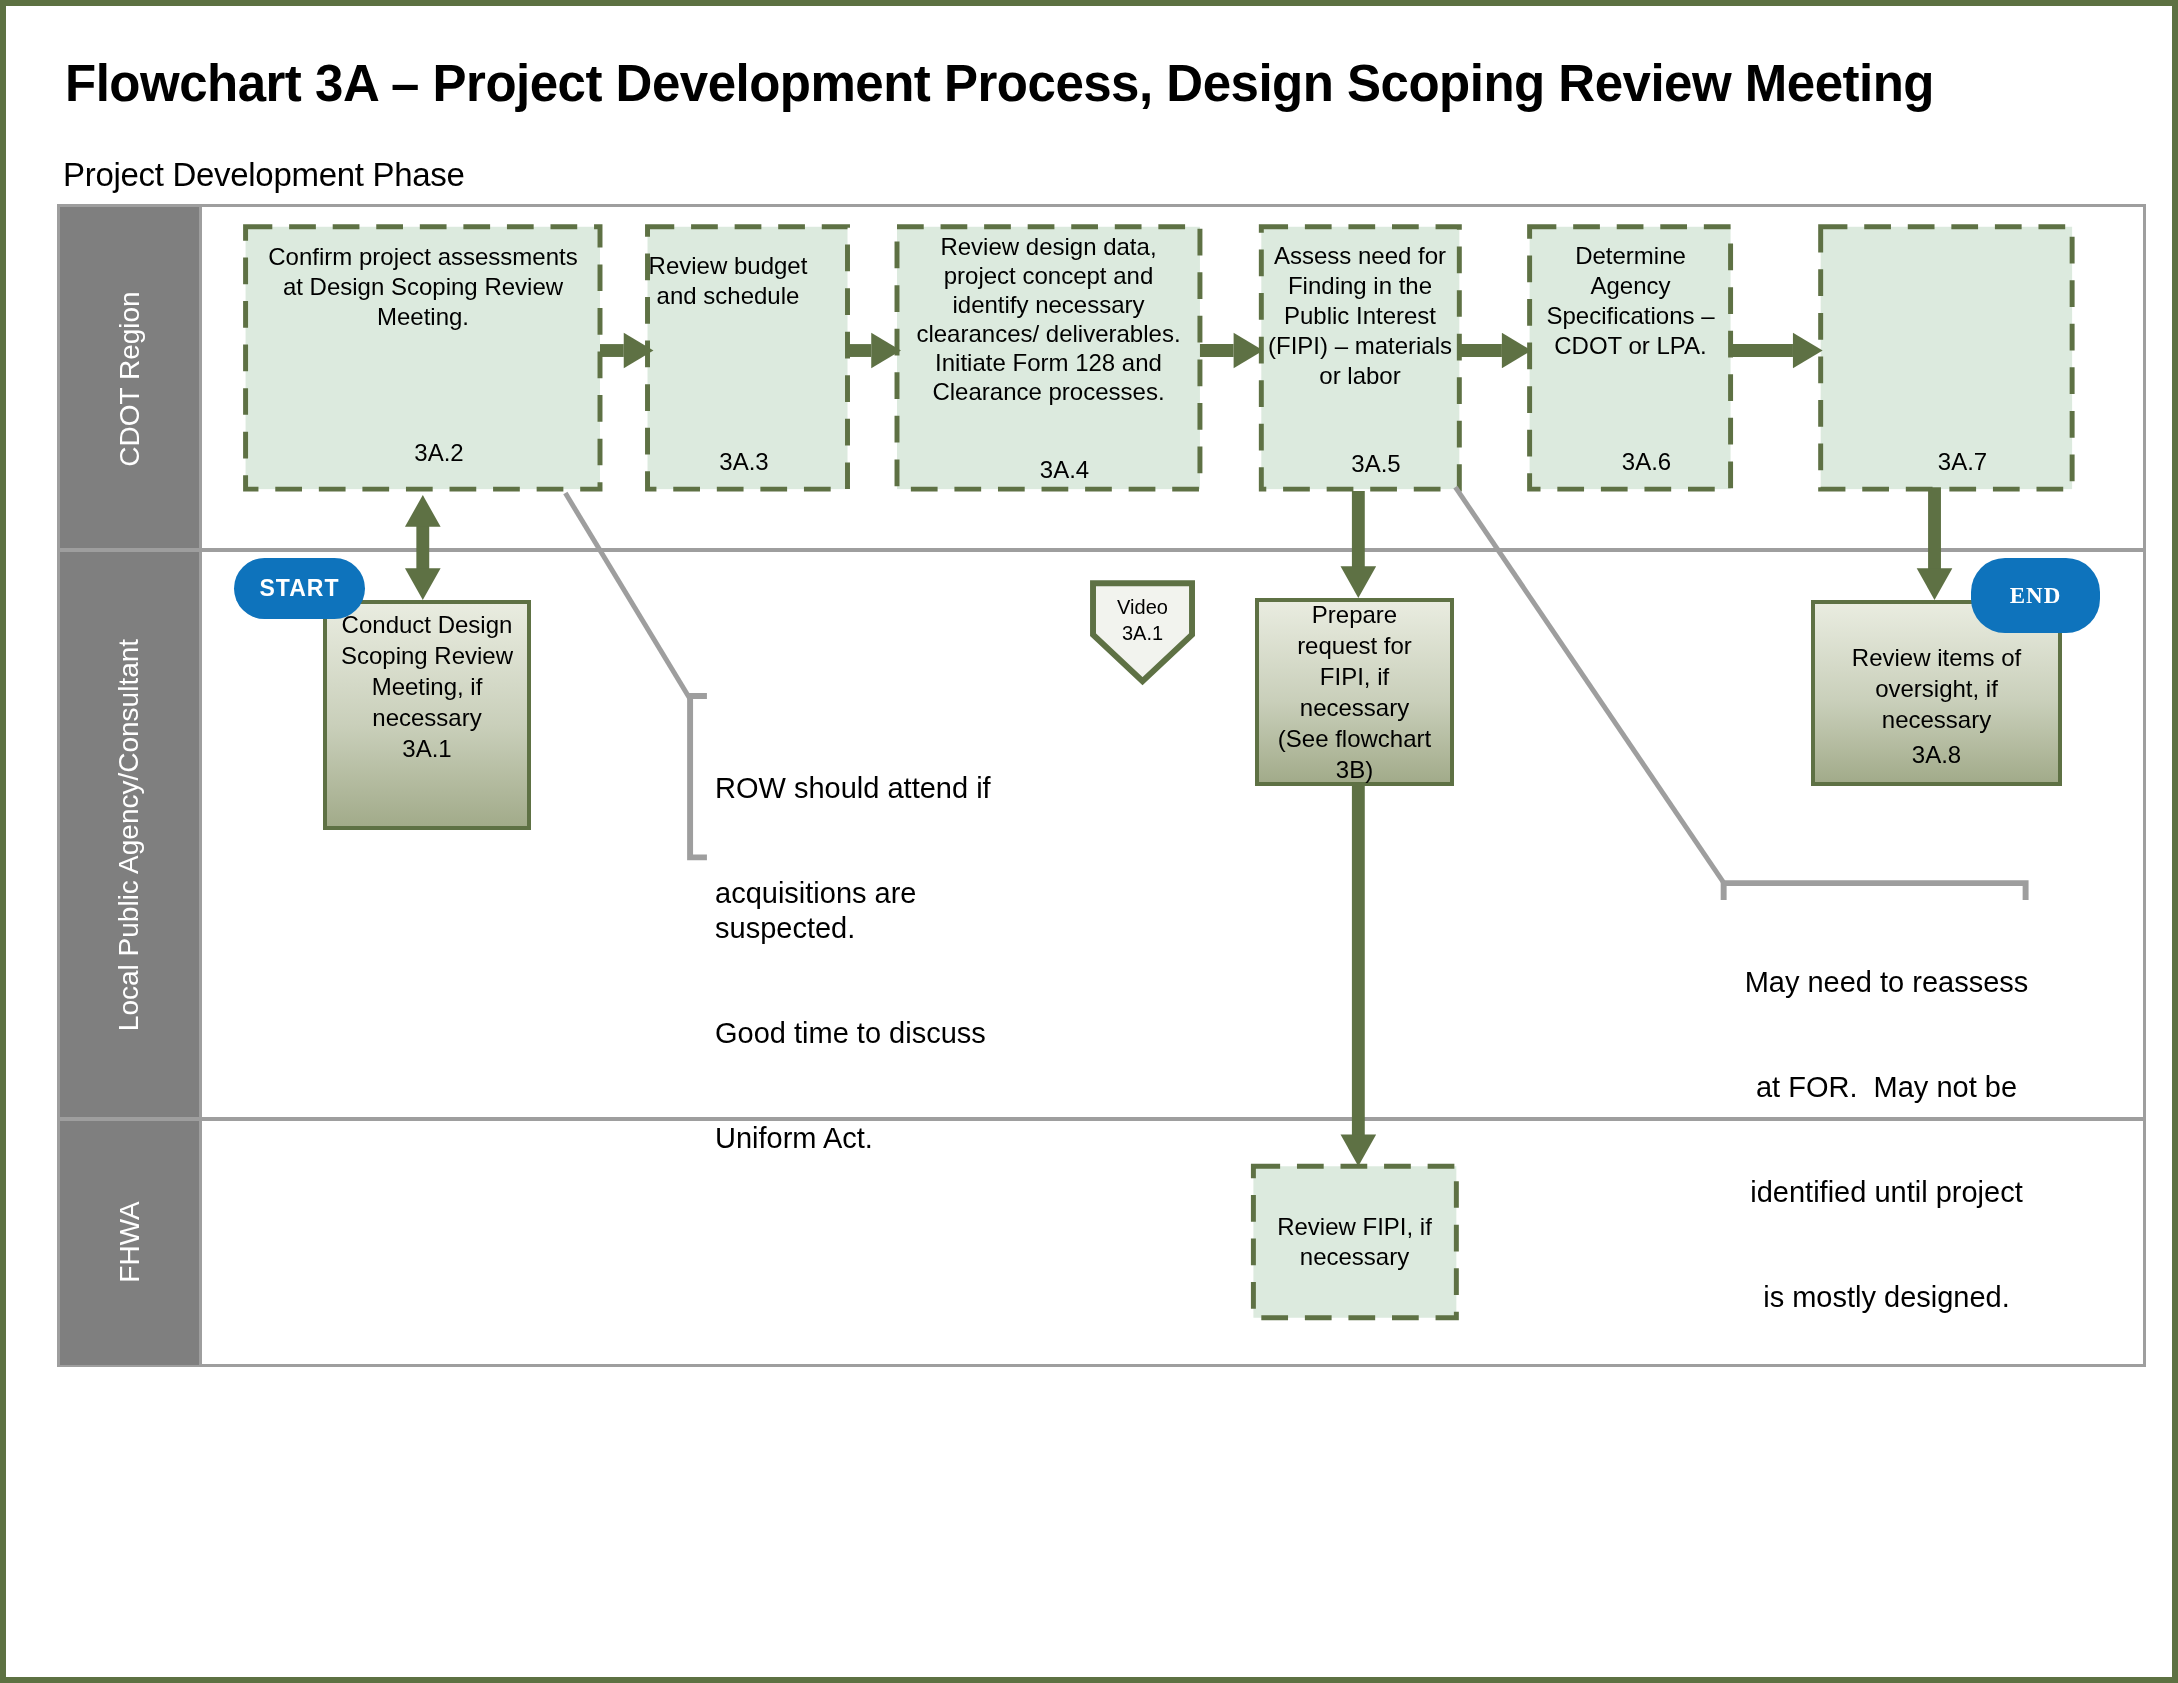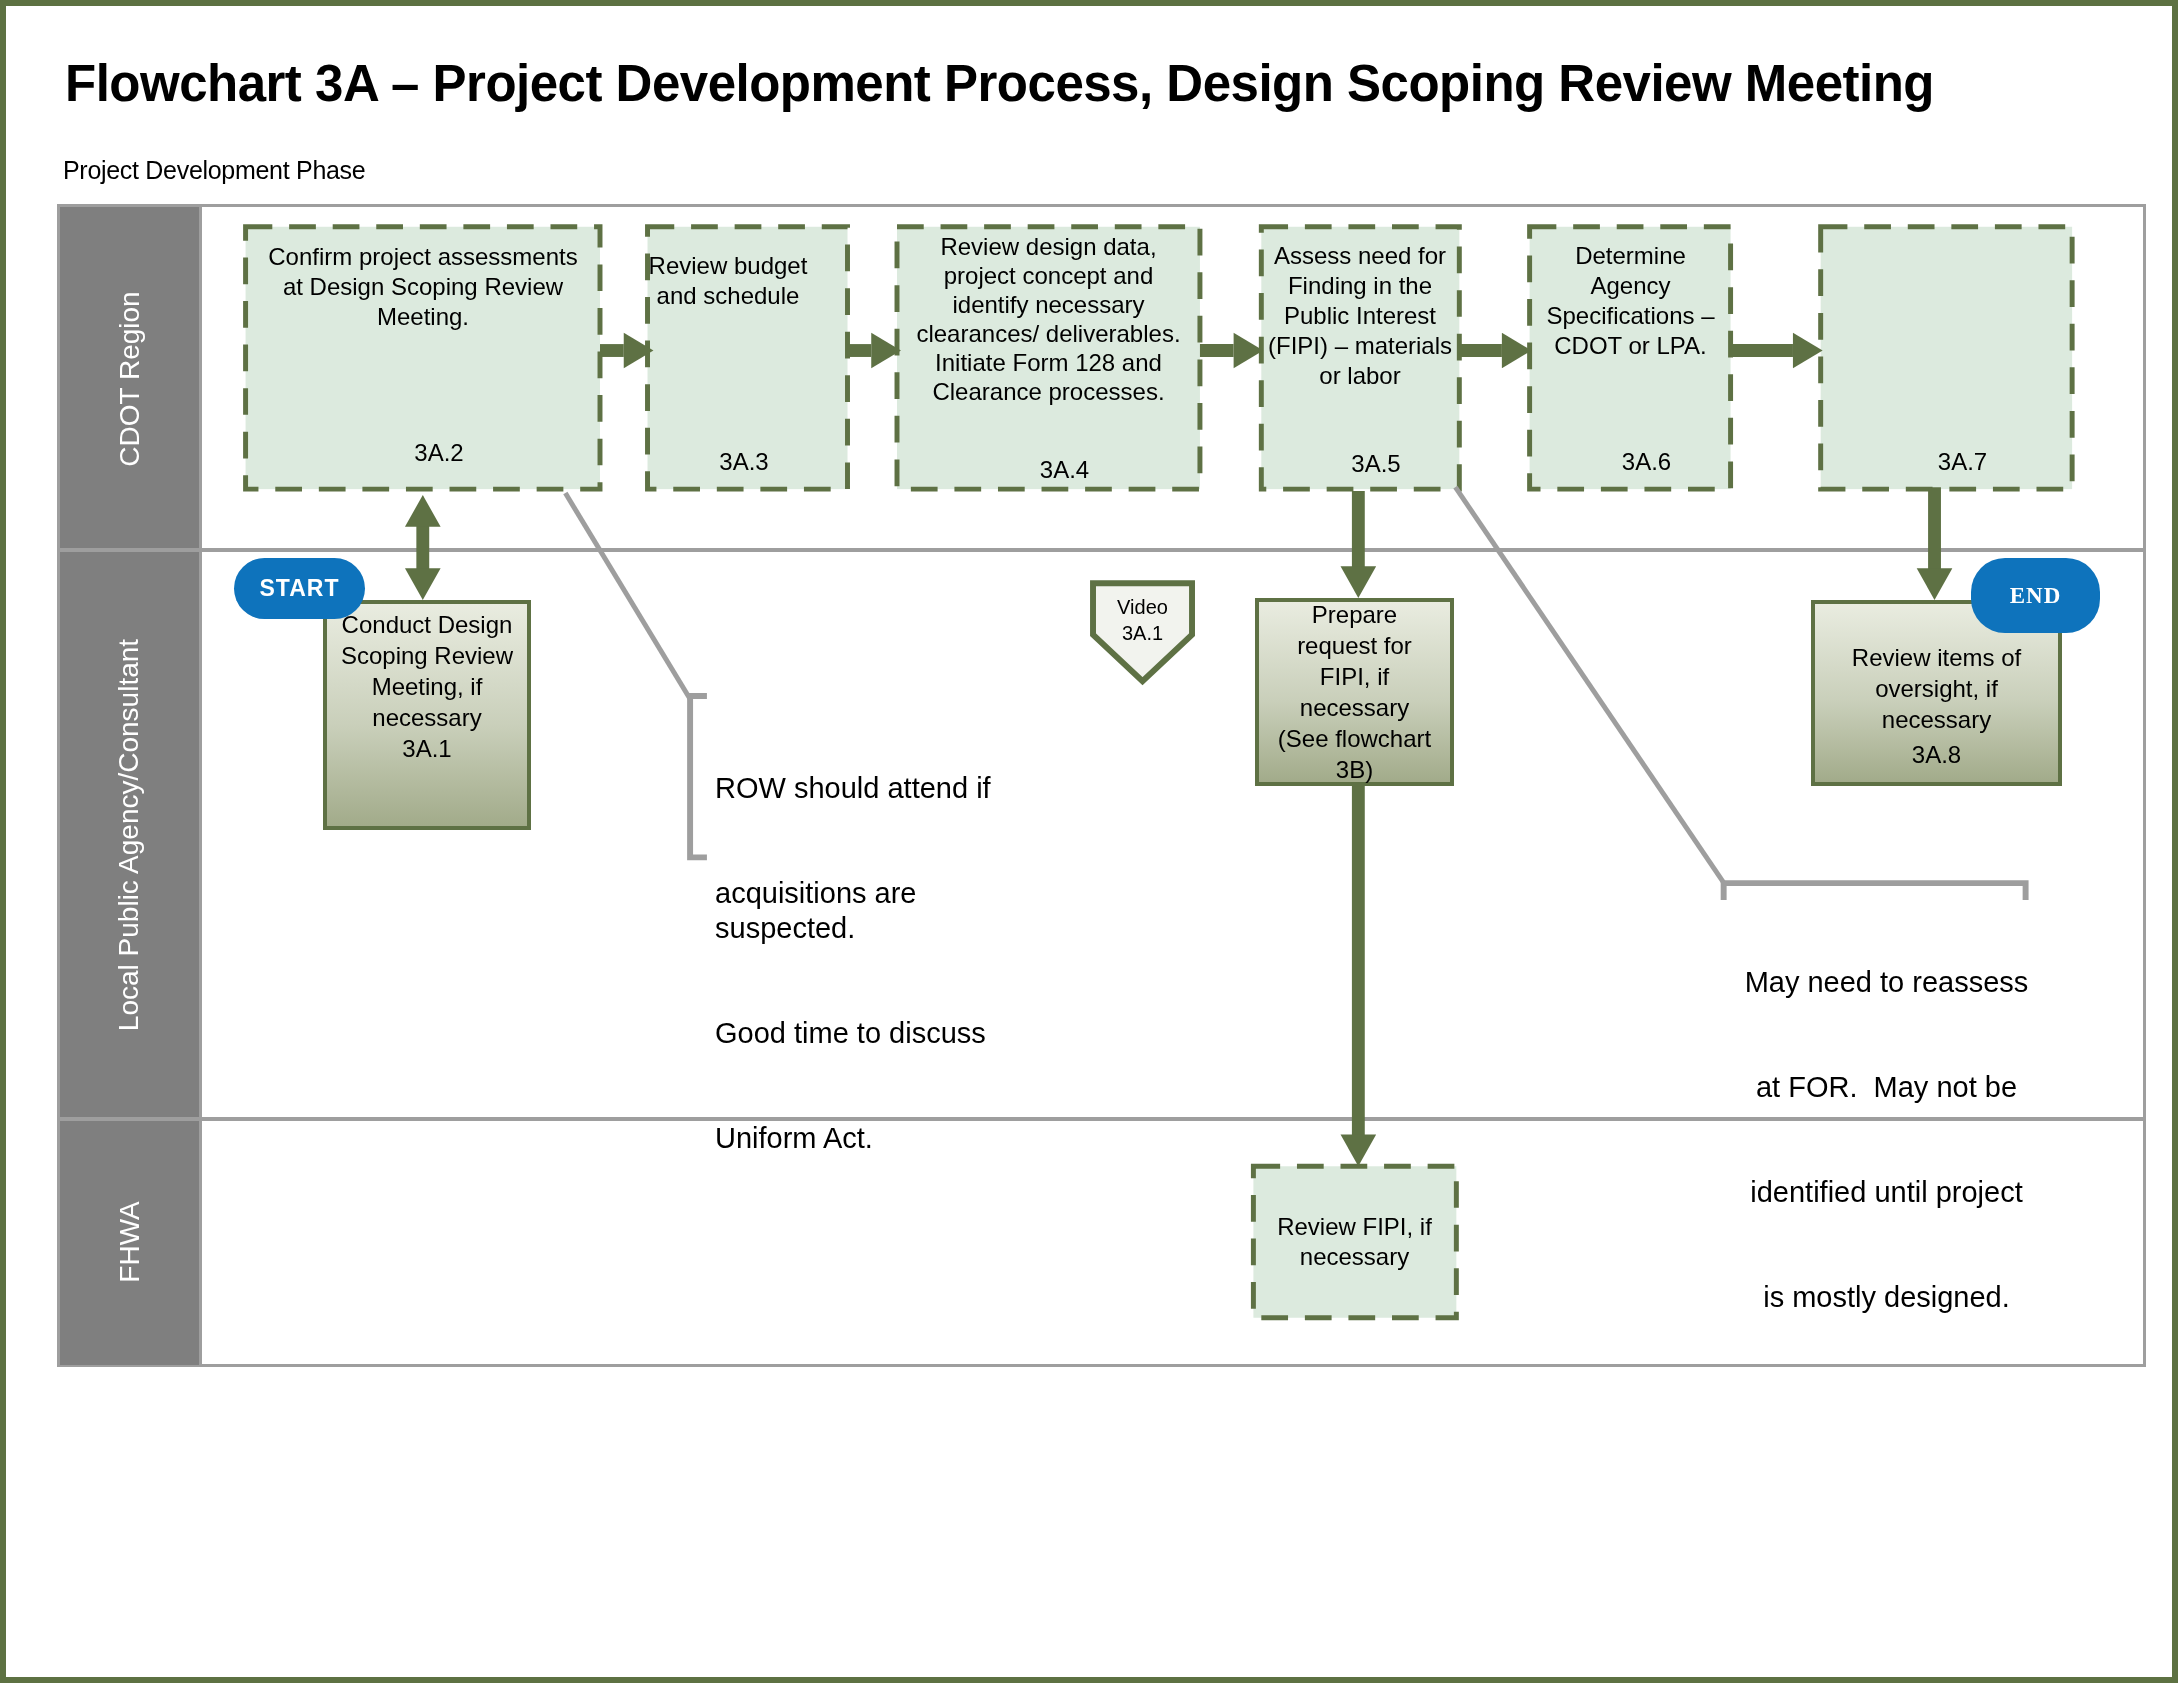--- a/index.html
+++ b/index.html
@@ -6,21 +6,21 @@
   .page{
     position:relative;width:2178px;height:1683px;background:#ffffff;
     border:6px solid var(--page_border,#5d7142);box-sizing:border-box;
     font-family:"Liberation Sans",sans-serif;color:#000;overflow:hidden;
   }
   .title{
     position:absolute;left:59px;top:48px;font-size:51px;font-weight:bold;
     letter-spacing:-0.5px;white-space:nowrap;
   }
   .phase{
-    position:absolute;left:57px;top:150px;font-size:25px;letter-spacing:-0.3px;
+    position:absolute;left:57px;top:150px;font-size:33px;letter-spacing:-0.3px;
   }
   
   .panel{
     position:absolute;left:51px;top:198px;width:2089px;height:1163px;
     border:3px solid var(--line_gray,#9e9e9e);box-sizing:border-box;background:#fff;
   }
   .lane-label{
     position:absolute;left:0;width:139px;background:var(--lane_gray,#7f7f7f);
     display:flex;align-items:center;justify-content:center;
   }

